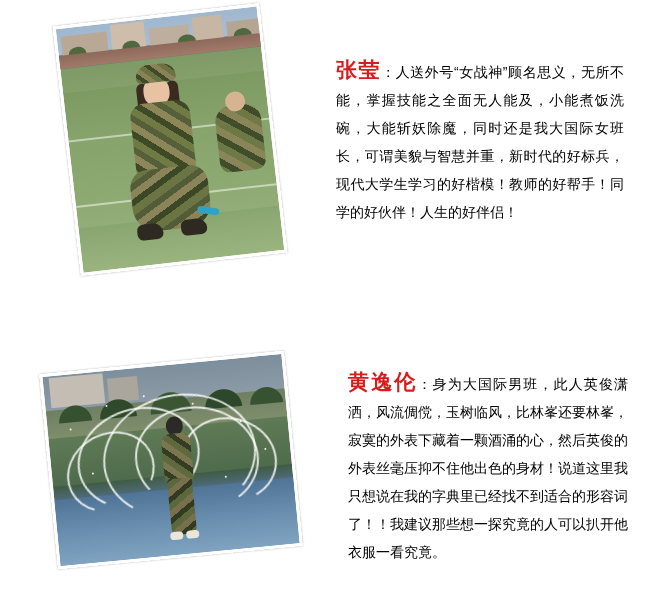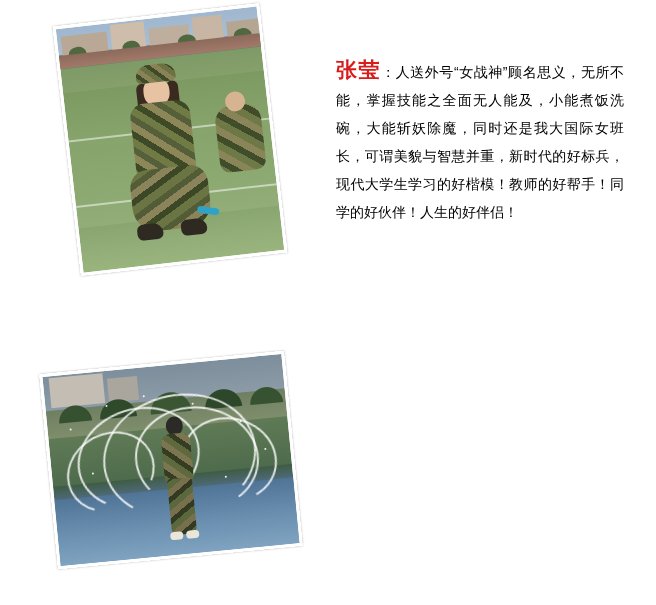--- a/index.html
+++ b/index.html
@@ -368,15 +368,18 @@
         <div class="p2-person">
           <div class="p2-head"></div>
           <div class="p2-upper"></div>
           <div class="p2-lower"></div>
           <div class="p2-shoe l"></div>
           <div class="p2-shoe r"></div>
         </div>
       </div>
     </div>
 
+    <div class="text-col" id="text-2">
+      <span class="person-name">黄逸伦</span><span class="colon">：</span><span class="body-text">身为大国际男班，此人英俊潇洒，风流倜傥，玉树临风，比林峯还要林峯，寂寞的外表下藏着一颗酒涌的心，然后英俊的外表丝毫压抑不住他出色的身材！说道这里我只想说在我的字典里已经找不到适合的形容词了！！我建议那些想一探究竟的人可以扒开他衣服一看究竟。</span>
+    </div>
   </div>
 
 </div>
 
 </body></html>

